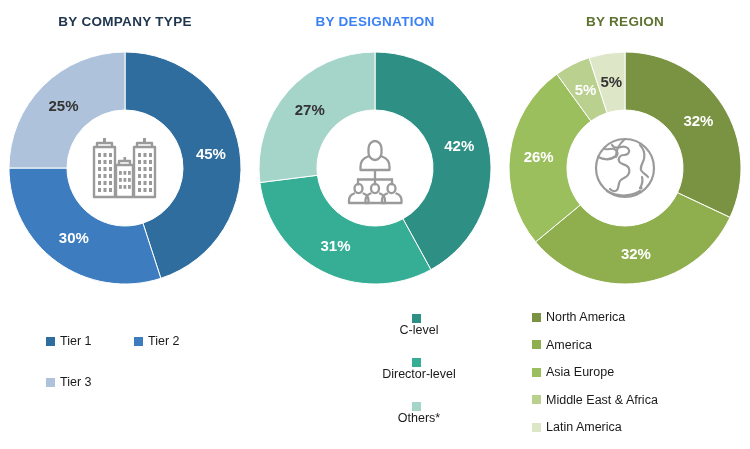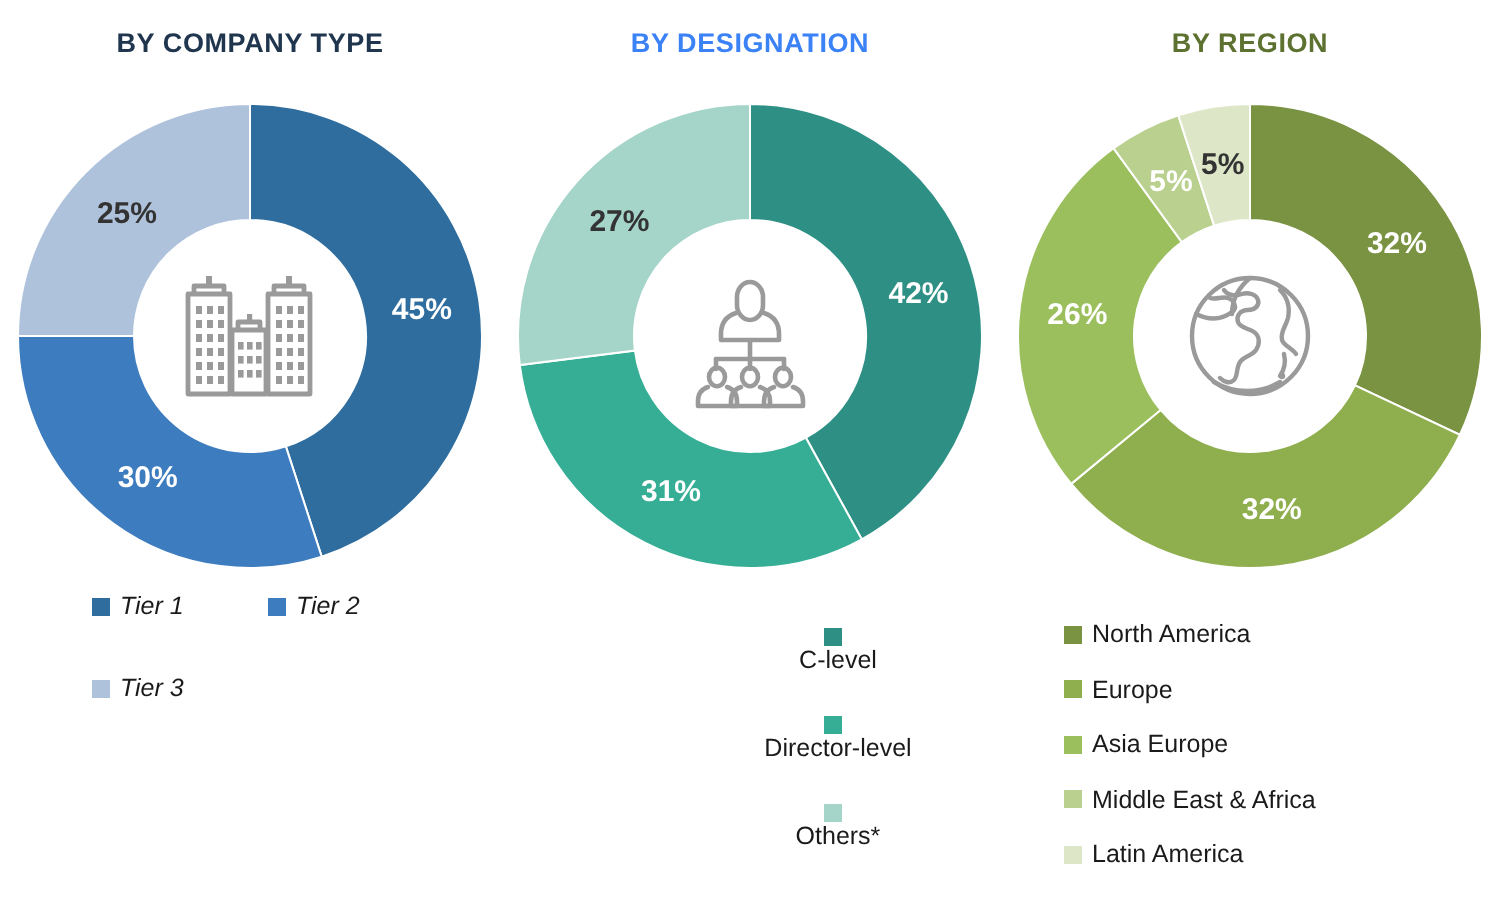--- a/index.html
+++ b/index.html
@@ -73,24 +73,23 @@
     height: 86px;
   }
 
   .legend {
     position: absolute;
     left: 0;
     width: 100%;
     box-sizing: border-box;
   }
   #legend-company {
-    top: 296px;
+    top: 334px;
     padding-left: 46px;
     padding-right: 8px;
-    font-style: italic;
   }
   #legend-design {
     top: 314px;
     padding-left: 88px;
   }
   #legend-region {
     top: 310px;
     padding-left: 32px;
   }
   .legend-row {
@@ -322,21 +321,21 @@
     </div>
 
     <div class="legend" id="legend-region">
       <div class="legend-row" id="legend-row-region">
           <div class="legend-item">
             <span class="legend-swatch" style="background: rgb(122, 147, 66);"></span>
             <span>North America</span>
           </div>
           <div class="legend-item">
             <span class="legend-swatch" style="background: rgb(143, 174, 78);"></span>
-            <span>Europe</span>
+            <span>America</span>
           </div>
           <div class="legend-item">
             <span class="legend-swatch" style="background: rgb(156, 191, 94);"></span>
             <span>Asia Europe</span>
           </div>
           <div class="legend-item">
             <span class="legend-swatch" style="background: rgb(185, 208, 143);"></span>
             <span>Middle East &amp; Africa</span>
           </div>
           <div class="legend-item">

